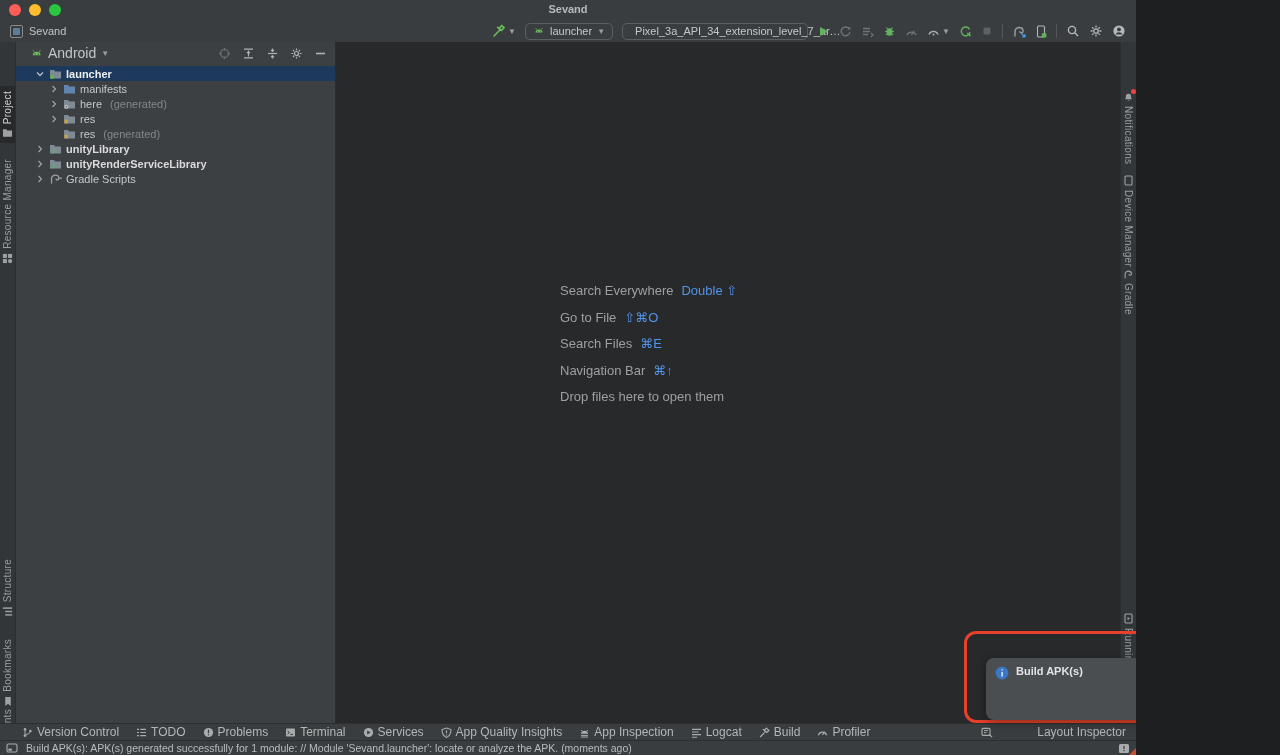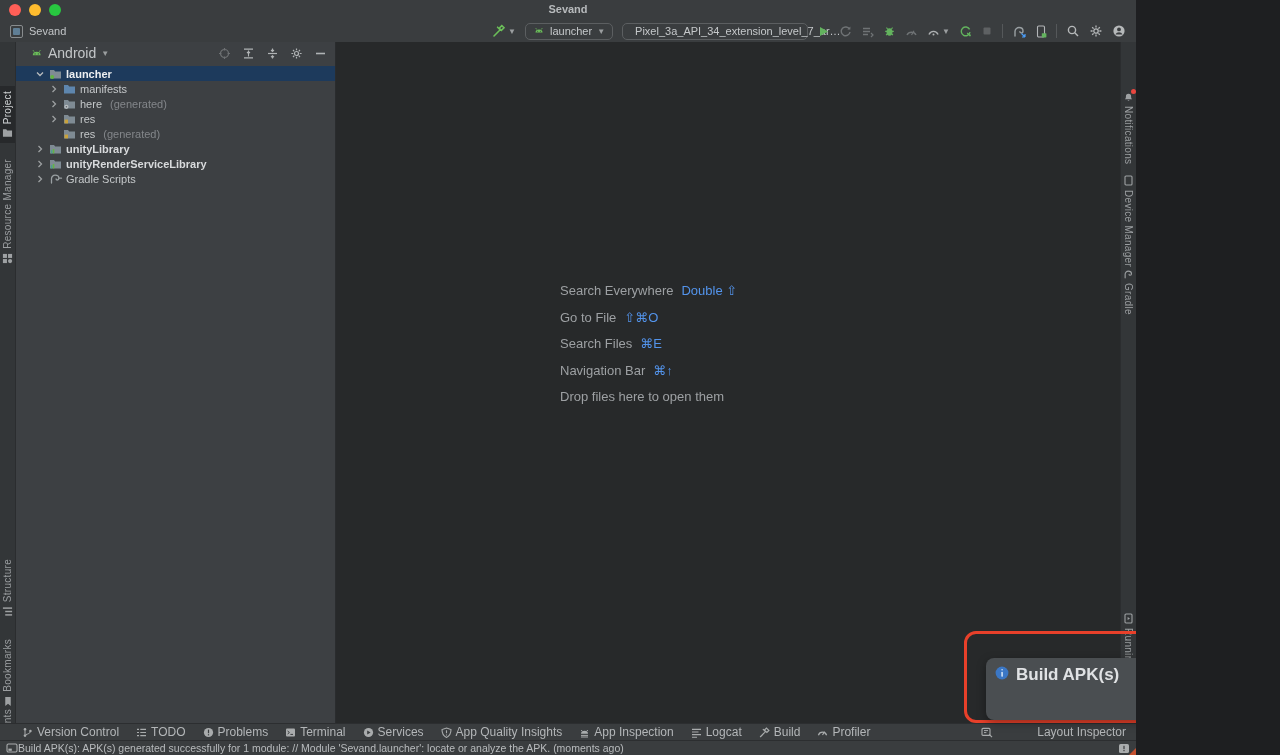--- a/index.html
+++ b/index.html
@@ -65,34 +65,34 @@
   .sc-line { height:26.5px; line-height:26.5px; font-size:13px; color:#9da0a3; }
   .sc-keys { color:#5394ec; margin-left:8px;text-align:center; }
 
   
   .annotation { position:absolute; left:964px; top:631px; width:304px; height:92px;
     border:3px solid #e8402a; border-radius:12px; z-index:60; pointer-events:none; }
   .popup { position:absolute; left:19px; top:24px; width:278px; height:62px; background:#4a4e51;
     border-radius:8px; box-shadow:0 3px 10px rgba(0,0,0,.35); padding:7px 10px 6px 9px;
     display:flex; gap:7px; pointer-events:auto; }
   .info-ico { flex:none; margin-top:1px; }
-  .ntitle { font-size:17px; font-weight:bold; color:#e0e2e4; margin-bottom:8px; }
+  .ntitle { font-size:11px; font-weight:bold; color:#e0e2e4; margin-bottom:8px; }
   .nbody { font-size:11px; line-height:13.5px; color:#c9ccce; }
   .nlink { color:#5394ec; cursor:pointer; }
 
   
   .bottombar { position:absolute; left:0; right:0; bottom:15px; height:17px; background:#3a3d3f;
     border-top:1px solid #2c2e30; display:flex; align-items:center; padding:0 10px 0 22px; }
   .bitem { display:flex; align-items:center; gap:4px; font-size:12px; color:#b3b6b8; margin-right:17px; cursor:pointer; white-space:nowrap; }
   .bitem:last-child { margin-right:0;gap:44px; }
   .b-right { margin-left:auto; }
 
   
   .statusbar { position:absolute; left:0; right:0; bottom:0; height:15px; background:#3a3d3f;
-    border-top:1px solid #2c2e30; display:flex; align-items:center; padding:0 6px; }
+    border-top:1px solid #2c2e30; display:flex; align-items:center; gap:8px; padding:0 6px; }
   .smsg { font-size:10.5px; color:#b8bbbd; white-space:nowrap; overflow:hidden; }
   .s-right { margin-left:auto; display:flex; align-items:center; }
   .corner-sliver { position:absolute; right:0; bottom:0; width:0; height:0;
     border-bottom:7px solid #c4502e; border-left:7px solid transparent; }
 </style>
 </head>
 <body>
 
 <div class="win">
 

